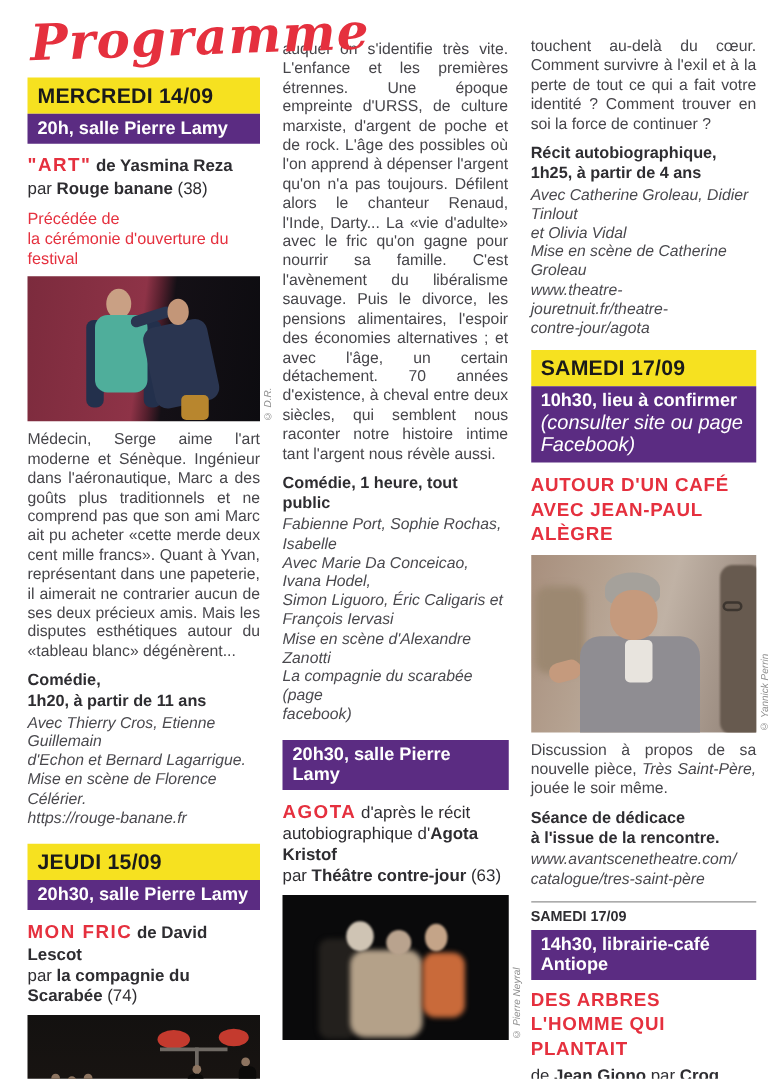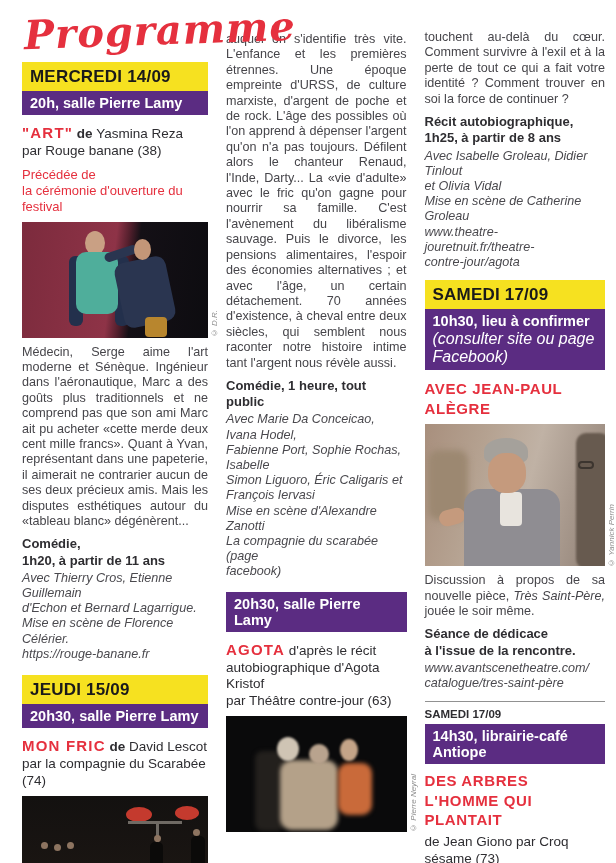--- a/index.html
+++ b/index.html
@@ -19,21 +19,21 @@
                 padding:5px 8px 4px 8px; letter-spacing:0.2px; }
   .banner-venue { background:#5b2c82; color:#ffffff; font-weight:700; font-size:14.5px;
                   padding:4px 8px; }
   .banner-venue .note { display:block; font-weight:400; font-style:italic; font-size:16px;
                         margin-top:1px; }
 
   .event-title-line { font-size:13.5px; font-weight:700; color:#2e2d31; margin-top:9px; line-height:1.25; }
   .event-title-line2 { font-size:13.5px; color:#2e2d31; line-height:1.25; }
   .red-title { color:#e5303e; font-weight:800; letter-spacing:1.2px; font-size:15px; }
   .comic-title { color:#e5303e; font-weight:800; letter-spacing:0.6px; font-size:15px; line-height:1.3; }
-  .b { font-weight:400; }
+  .b { font-weight:700; }
   .red-note { color:#e5303e; font-size:13px; line-height:1.25; margin-top:7px; }
 
   .photo { position:relative; width:100%; margin-top:6px; overflow:visible; }
   .photo-inner { width:100%; height:100%; overflow:hidden; position:relative; }
   .credit { position:absolute; right:-11px; bottom:0; writing-mode:vertical-rl;
             transform:rotate(180deg); font-size:8px; font-style:italic; color:#8e8e8e;
             white-space:nowrap; }
 
   .body-text { font-size:12.6px; line-height:15.4px; text-align:justify; margin-top:7px; color:#46454a; }
   .genre { font-size:13px; font-weight:700; color:#2e2d31; line-height:1.25; margin-top:7px; }
@@ -159,22 +159,22 @@
 
     </div>
 
   </div>
 
   <div class="col col2">
     <div class="body-text" style="margin-top:0">auquel on s'identifie très vite. L'enfance et les premières étrennes. Une époque empreinte d'URSS, de culture marxiste, d'argent de poche et de rock. L'âge des possibles où l'on apprend à dépenser l'argent qu'on n'a pas toujours. Défilent alors le chanteur Renaud, l'Inde, Darty... La «vie d'adulte» avec le fric qu'on gagne pour nourrir sa famille. C'est l'avènement du libéralisme sauvage. Puis le divorce, les pensions alimentaires, l'espoir des économies alternatives ; et avec l'âge, un certain détachement. 70 années d'existence, à cheval entre deux siècles, qui semblent nous raconter notre histoire intime tant l'argent nous révèle aussi.</div>
 
     <div class="genre">Comédie, 1 heure, tout public</div>
     <div class="credits">
+      <div>Fabienne Port, Sophie Rochas, Isabelle</div>
       <div>Avec Marie Da Conceicao, Ivana Hodel,</div>
-      <div>Fabienne Port, Sophie Rochas, Isabelle</div>
       <div>Simon Liguoro, Éric Caligaris et</div>
       <div>François Iervasi</div>
       <div>Mise en scène d'Alexandre Zanotti</div>
       <div>La compagnie du scarabée (page</div>
       <div>facebook)</div>
     </div>
 
     <div class="spacer" style="height:12px"></div>
     <div class="banner-venue">20h30, salle Pierre Lamy</div>
 
@@ -200,38 +200,39 @@
       <div class="credit">© Pierre Neyral</div>
     </div>
 
   </div>
 
   <div class="col col3">
     <div class="body-text" style="margin-top:0">touchent au-delà du cœur. Comment survivre à l'exil et à la perte de tout ce qui a fait votre identité ? Comment trouver en soi la force de continuer ?</div>
 
     <div class="genre">
       <div>Récit autobiographique,</div>
-      <div>1h25, à partir de 8 ans</div>
-    </div>
-    <div class="credits">
-      <div>Avec Isabelle Groleau, Didier Tinlout</div>
+      <div>1h25, à partir de 4 ans</div>
+    </div>
+    <div class="credits">
+      <div>Avec Catherine Groleau, Didier Tinlout</div>
       <div>et Olivia Vidal</div>
       <div>Mise en scène de Catherine Groleau</div>
       <div>www.theatre-jouretnuit.fr/theatre-</div>
       <div>contre-jour/agota</div>
     </div>
 
     <div class="spacer" style="height:10px"></div>
     <div class="banner-day">SAMEDI 17/09</div>
     <div class="banner-venue">
       <span>10h30, lieu à confirmer</span>
       <span class="note">(consulter site ou page Facebook)</span>
     </div>
 
     <div class="comic-title" style="margin-top:9px">
+      <div>AUTOUR D'UN CAFÉ</div>
       <div>AVEC JEAN-PAUL ALÈGRE</div>
     </div>
 
     <div class="photo">
       <div class="photo-inner ph-cafe">
         <div class="bgman"></div>
         <div class="hand"></div>
         <div class="jacket"></div>
         <div class="shirt"></div>
         <div class="hair"></div>

